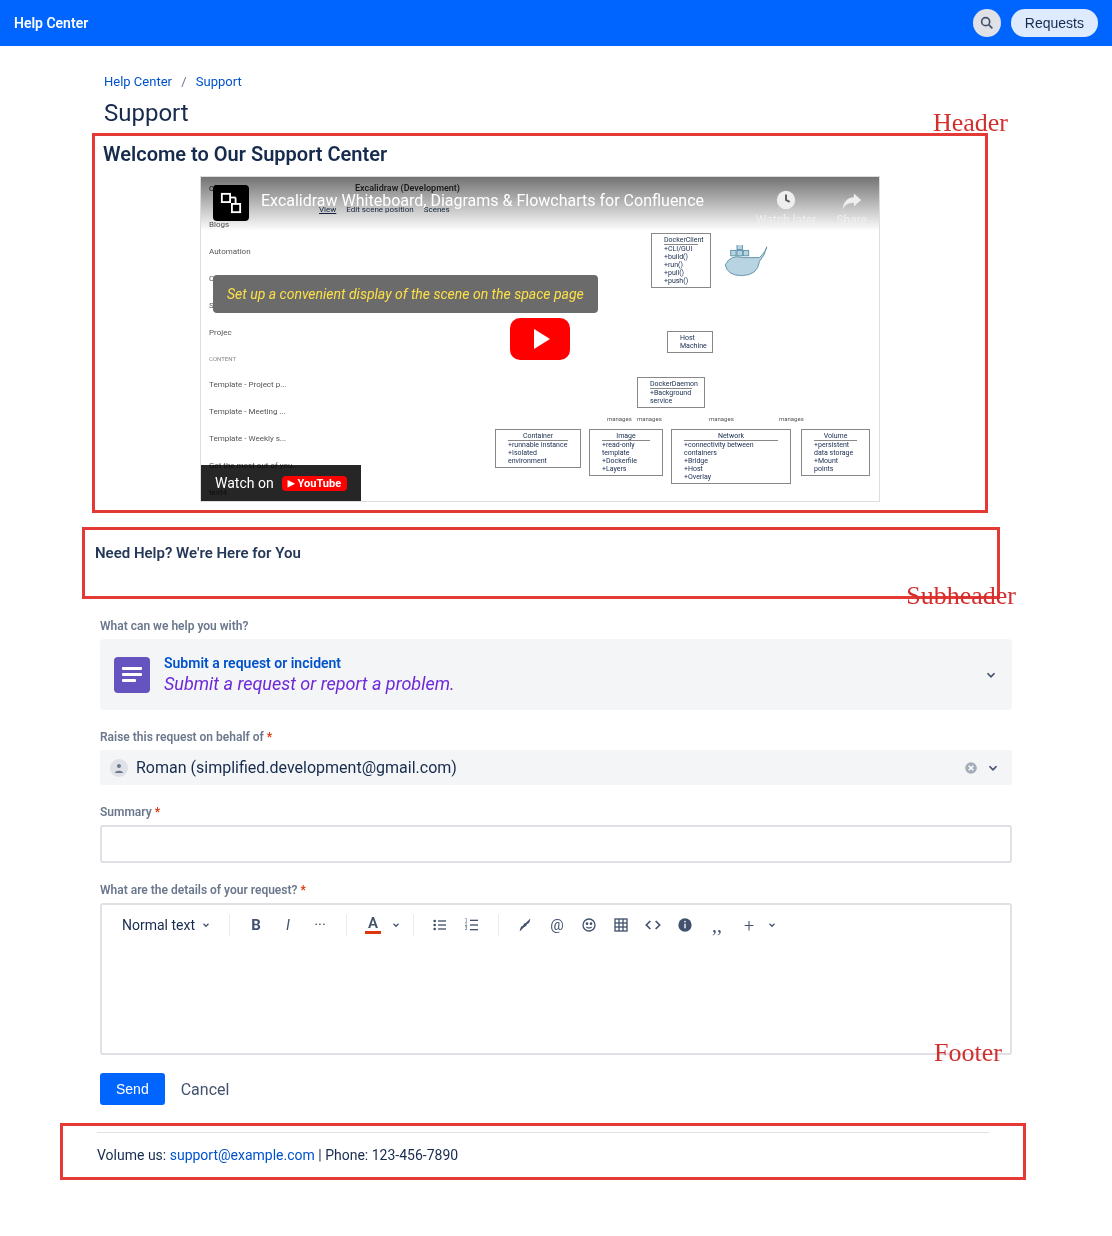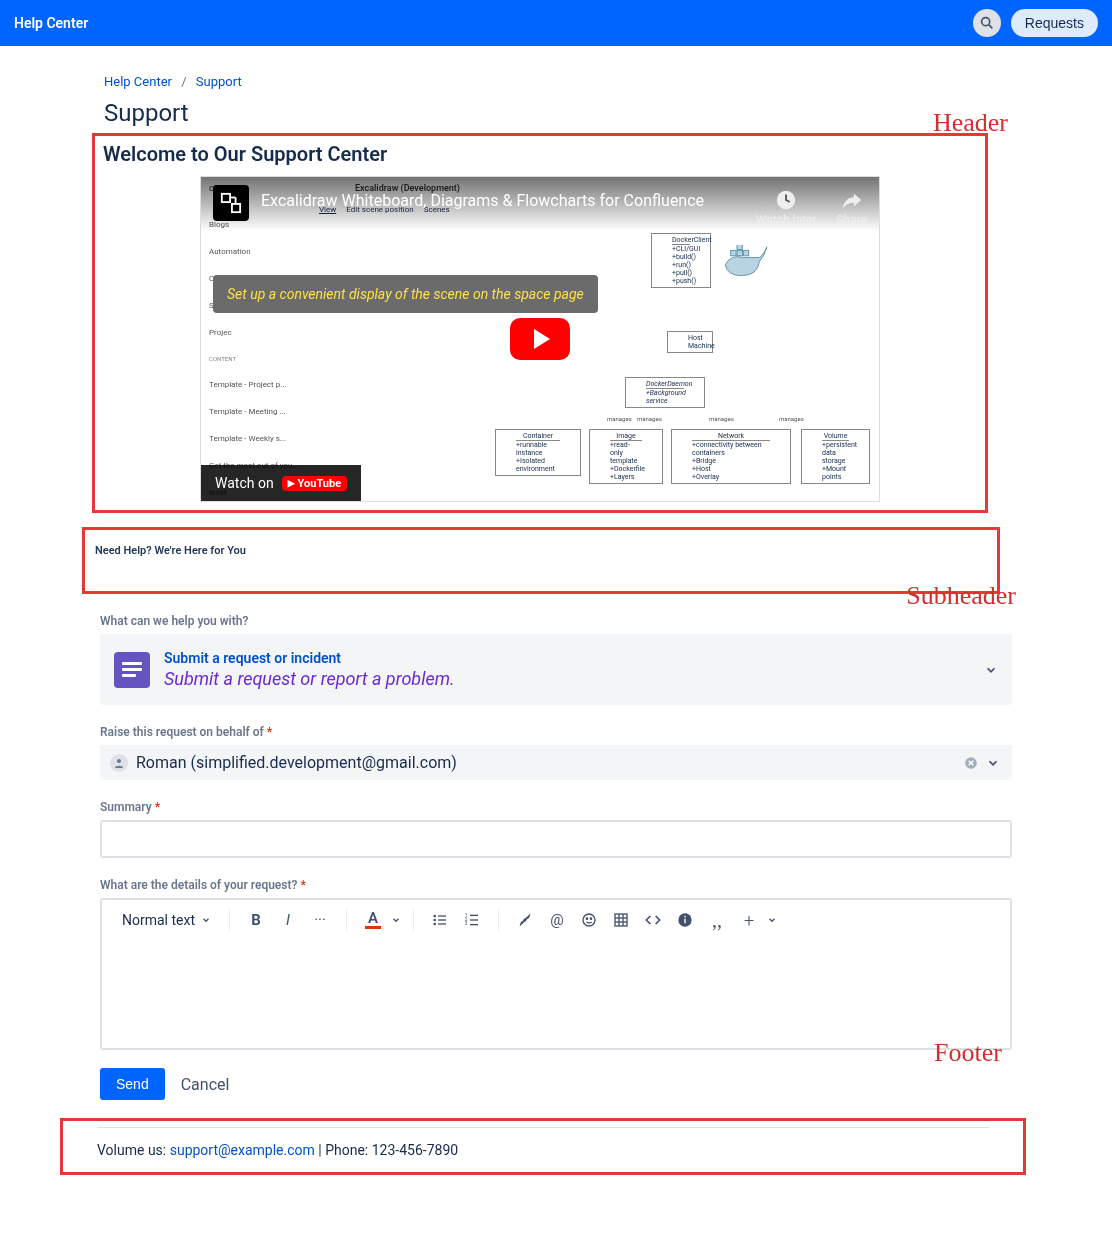--- a/index.html
+++ b/index.html
@@ -33,24 +33,24 @@
   .video-bottom { position:absolute; bottom:0; left:0; background: rgba(0,0,0,0.85); color:#fff; padding:10px 14px; font-size:14px; display:flex; align-items:center; gap:8px;}
   .yt-badge { background:#FF0000; border-radius:4px; padding:1px 6px; font-size:11px; font-weight:700; display:inline-flex; align-items:center;}
   .yt-badge::before { content:"▶"; font-size:9px; margin-right:3px;}
   .video-bg { position:absolute; inset:0; background:#fff; }
   .vb-side { position:absolute; left:0; top:24px; width:110px; bottom:0; font-size:8px; color:#555; padding:4px;}
   .vb-side div { padding:3px 4px;margin-top:12px;}
   .vb-main { position:absolute; left:110px; right:0; top:24px; bottom:0;}
   .vb-header { position:absolute; top:0; left:0; right:0; height:24px; font-size:9px; display:flex; gap:12px; padding:6px 8px; color:#333;}
   .vb-header .title { font-weight:600;}
   .tooltip-box { position:absolute; left:12px; top:98px; background:#6B6B6B; color:#fde047; font-size:14px; font-style:italic; padding:10px 14px; border-radius:4px; line-height:1.3; }
-  .diagram-box { position:absolute; border:1px solid #888; background:#fff; font-size:7px; padding:2px 20px; text-align:left;}
+  .diagram-box { position:absolute; border:1px solid #888; background:#fff; font-size:7px; padding:2px 12px; text-align:left;}
   .whale { position:absolute; left:410px; top:44px; width:50px; height:36px;}
   .subhead-box { margin-top: 14px; margin-left:-18px; width: 918px; padding: 14px 10px 34px 10px; }
-  .subhead-text { font-size: 11px; font-weight: 600; color: #253858; }
+  .subhead-text { font-size: 15px; font-weight: 600; color: #253858; }
   .field-label { font-size: 12px; color: #6B778C; font-weight: 600; margin: 20px 0 6px 0; }
   .req { color: #DE350B; }
   .help-select { background: #F4F5F7; border-radius: 4px; padding: 16px 14px; display:flex; align-items:center; gap:14px; cursor:pointer; position:relative; }
   .help-icon { width:36px; height:36px; background:#6554C0; border-radius:4px; display:flex; flex-direction:column; justify-content:center; align-items:center; gap:3px; }
   .help-icon span { display:block; width:20px; height:3px; background:#fff; border-radius:1px;}
   .help-icon span:nth-child(3){width:14px; margin-right:6px;}
   .help-title { color:#0052CC; font-weight:600; font-size:14px;}
   .help-desc { font-size:18px; color:#6d28d9; margin-top:2px;font-style:italic;}
   .chev { position:absolute; right:14px; top:50%; transform:translateY(-50%); color:#42526E;}
   .person-row { background:#F4F5F7; border-radius:3px; padding:8px 10px; display:flex; align-items:center; gap:8px; position:relative;}
@@ -145,21 +145,21 @@
               <div>Host</div>
               <div>Machine</div>
             </div>
             <svg class="whale" viewBox="0 0 50 40">
                 <path d="M2 22 Q 8 10 22 14 L 40 14 Q 48 6 48 2 Q 46 12 40 18 Q 38 34 20 34 Q 4 34 2 22 Z" fill="#B8D4E3" stroke="#5B8FA8" stroke-width="1"></path>
                 <rect x="8" y="6" width="6" height="6" fill="#B8D4E3" stroke="#5B8FA8"></rect>
                 <rect x="15" y="6" width="6" height="6" fill="#B8D4E3" stroke="#5B8FA8"></rect>
                 <rect x="22" y="6" width="6" height="6" fill="#B8D4E3" stroke="#5B8FA8"></rect>
                 <rect x="15" y="-1" width="6" height="6" fill="#B8D4E3" stroke="#5B8FA8"></rect>
               </svg>
-            <div class="diagram-box" style="left:314px; top:176px; width:80px;font-style:italic;">
+            <div class="diagram-box" style="left:326px; top:176px; width:68px;">
               <div style="border-bottom:1px solid #888;text-align:center;">DockerDaemon</div>
               <div>+Background service</div>
             </div>
             <div style="position:absolute; font-size:6px; color:#555; left:296px; top:214px;">manages</div>
             <div style="position:absolute; font-size:6px; color:#555; left:326px; top:214px;">manages</div>
             <div style="position:absolute; font-size:6px; color:#555; left:398px; top:214px;">manages</div>
             <div style="position:absolute; font-size:6px; color:#555; left:468px; top:214px;">manages</div>
             <div class="diagram-box" style="left:184px; top:228px; width:86px;">
               <div style="border-bottom:1px solid #888;text-align:center;">Container</div>
               <div>+runnable instance</div>

